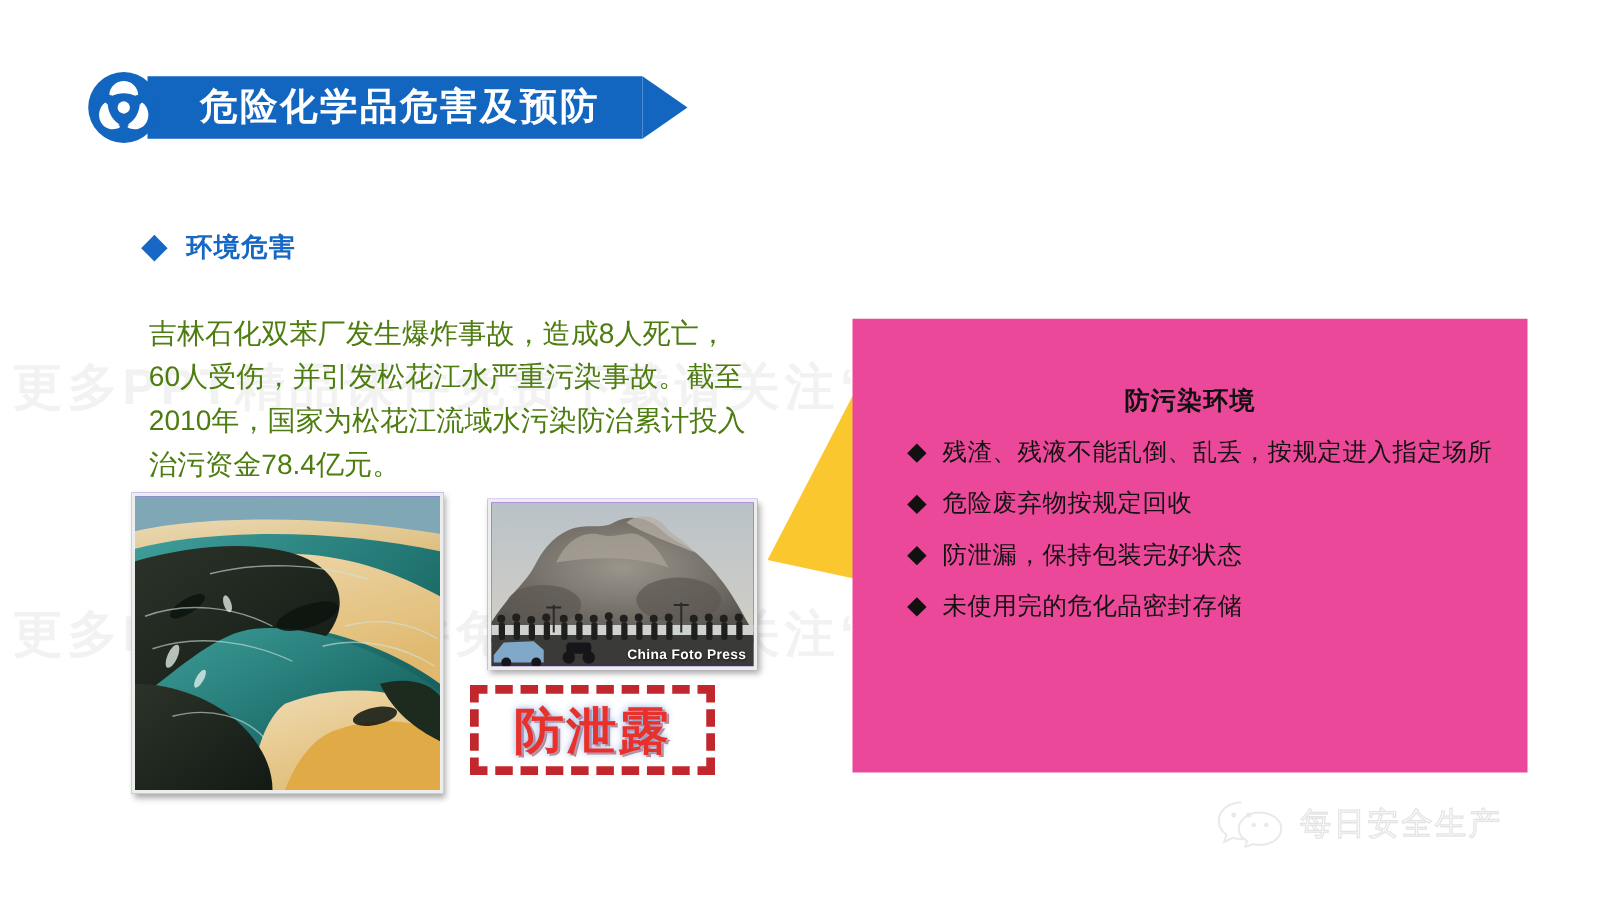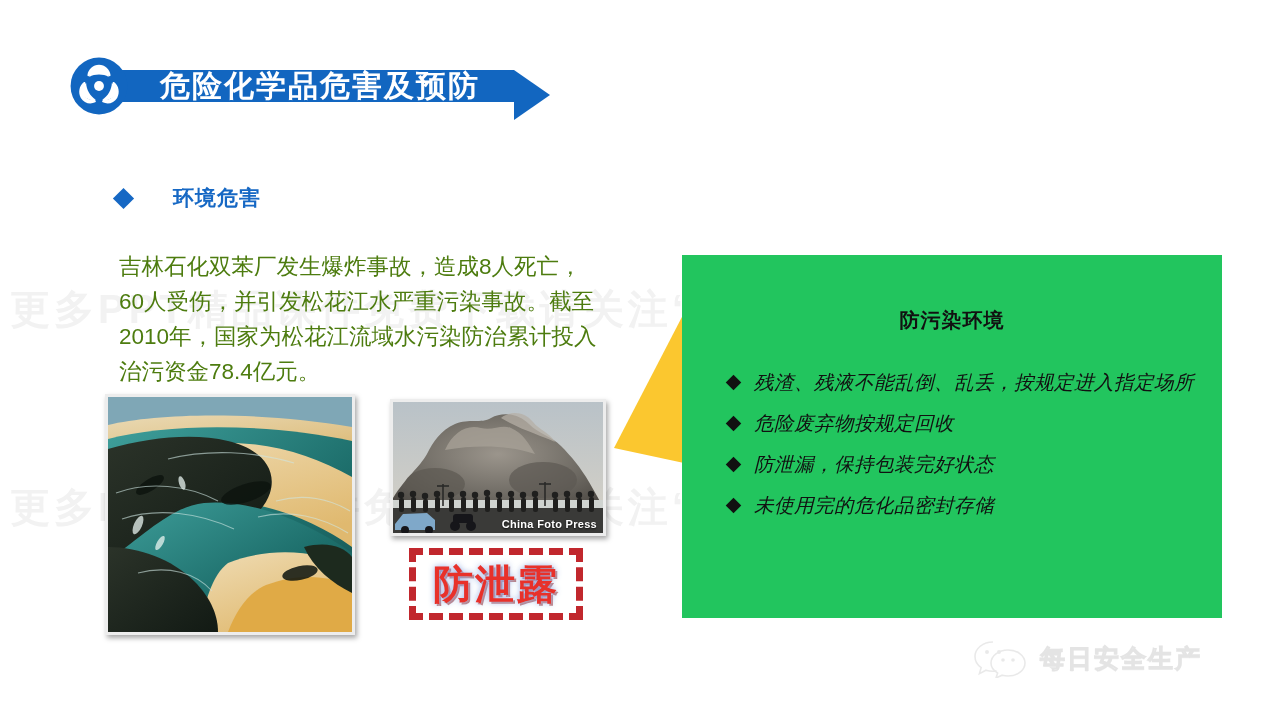--- a/index.html
+++ b/index.html
@@ -44,21 +44,21 @@
     width: 58px;
     height: 58px;
     flex: 0 0 58px;
     z-index: 3;
   }
   .biohazard-badge svg { display: block; width: 58px; height: 58px; }
 
   .banner-bar {
     position: relative;
     margin-left: -10px;
-    height: 32px;
+    height: 50px;
     background: #1266C0;
     display: flex;
     align-items: center;
     padding: 0 34px 0 42px;
     z-index: 2;
     text-align: center;
   }
   .banner-bar::after {
     content: "";
     position: absolute;
@@ -80,21 +80,20 @@
   }
 
   
   #section-heading {
     position: absolute;
     left: 116px;
     top: 184px;
     display: flex;
     align-items: center;
     z-index: 5;
-    gap: 24px;
   }
   .diamond-bullet {
     width: 15px;
     height: 15px;
     background: #1668C4;
     transform: rotate(45deg);
     flex: 0 0 15px;
   }
   .section-heading-text {
     margin-left: 18px;
@@ -148,23 +147,23 @@
     color: #ffffff;
     font-size: 11px;
     font-weight: bold;
     letter-spacing: 0.3px;
     text-shadow: 0 1px 2px rgba(0,0,0,.8);
   }
 
   
   #red-stamp {
     position: absolute;
-    left: 409px;
+    left: 376px;
     top: 548px;
-    width: 174px;
+    width: 196px;
     height: 72px;
     z-index: 6;
   }
   .stamp-border {
     position: absolute;
     inset: 0;
     border: 7px dashed #C1272D;
     box-sizing: border-box;
   }
   .stamp-text {
@@ -183,21 +182,21 @@
       2px 2px 0 rgba(140,20,20,0.55);
   }
 
   
   #yellow-callout {
     position: absolute;
     left: 682px;
     top: 255px;
     width: 540px;
     height: 363px;
-    background: #22c55e;
+    background: #ec4899;
     z-index: 4;
   }
   #callout-tail {
     position: absolute;
     left: 614px;
     top: 313px;
     width: 70px;
     height: 150px;
     z-index: 3;
   }
@@ -205,24 +204,23 @@
 
   .callout-title {
     text-align: center;
     font-size: 20px;
     font-weight: bold;
     color: #111111;
     padding-top: 52px;
     letter-spacing: 1px;
   }
   .callout-list {
-    margin: 32px 0 0 0;
+    margin: 12px 0 0 0;
     padding: 0 26px 0 46px;
     list-style: none;
-    font-style: italic;
   }
   .callout-list li {
     position: relative;
     font-size: 19.5px;
     line-height: 32px;
     color: #111111;
     margin-bottom: 9px;
     padding-left: 26px;
     letter-spacing: 0.5px;
   }
@@ -248,21 +246,20 @@
   }
   #wechat-watermark svg { display: block; }
   .wechat-text {
     margin-left: 12px;
     font-size: 25px;
     color: #ffffff;
     letter-spacing: 2px;
     -webkit-text-stroke: 1px #cfcfcf;
     text-shadow: 0 1px 0 #e8e8e8;
     white-space: nowrap;
-    font-weight: bold;
   }
 </style>
 </head>
 <body>
 
 <div class="bg-watermark bg-wm-1">更多PPT精品课件免费下载请关注“每日安全生产”</div>
 <div class="bg-watermark bg-wm-2">更多PPT精品课件免费下载请关注“每日安全生产”</div>
 
 <div id="header-banner">
   <div class="biohazard-badge">

